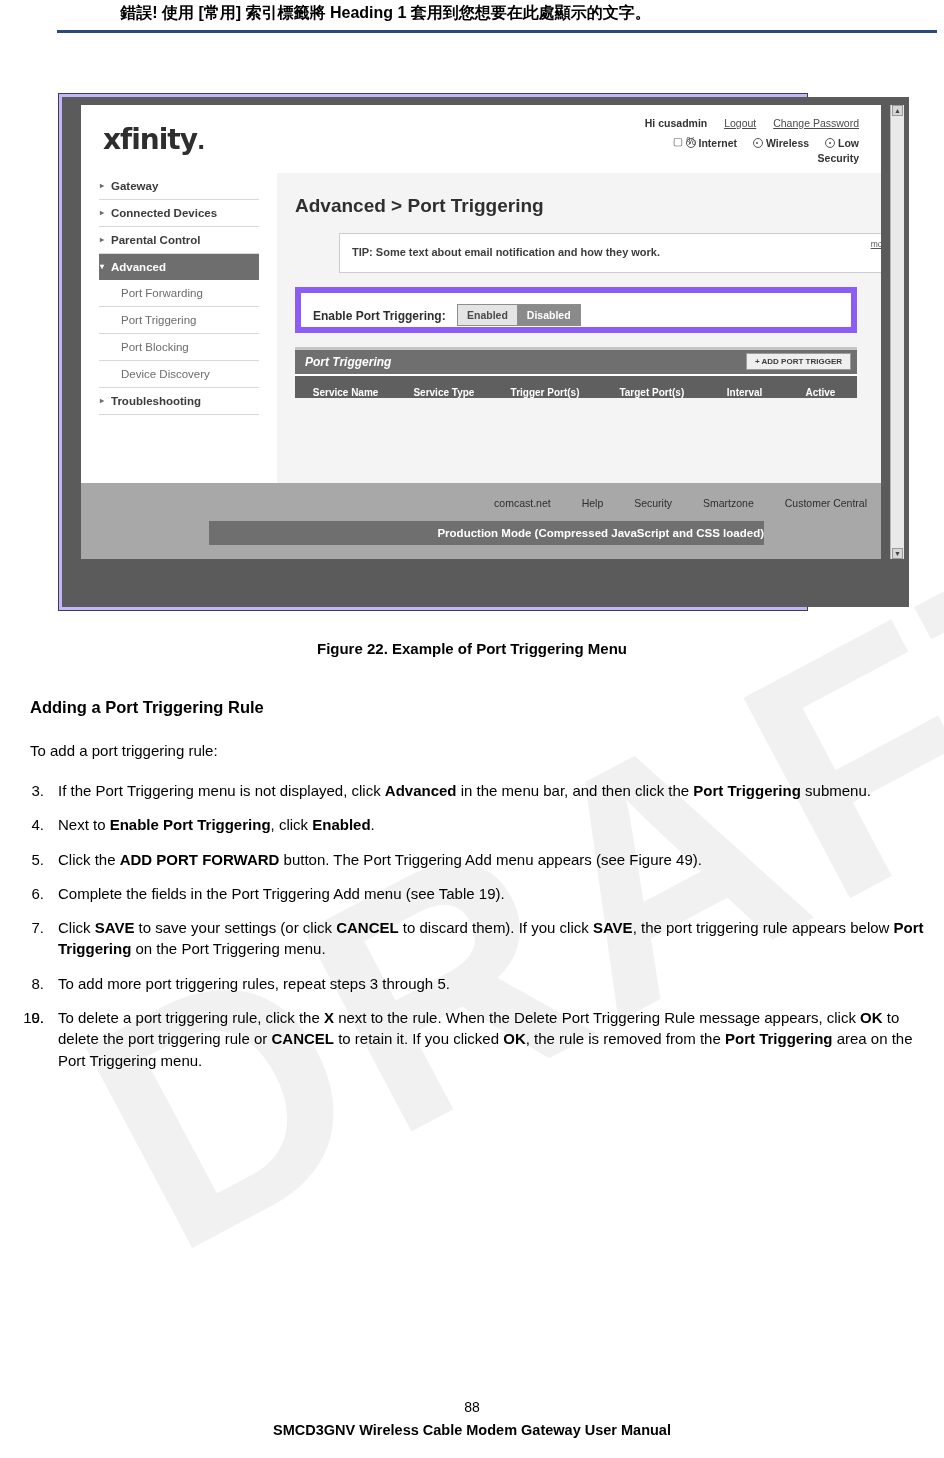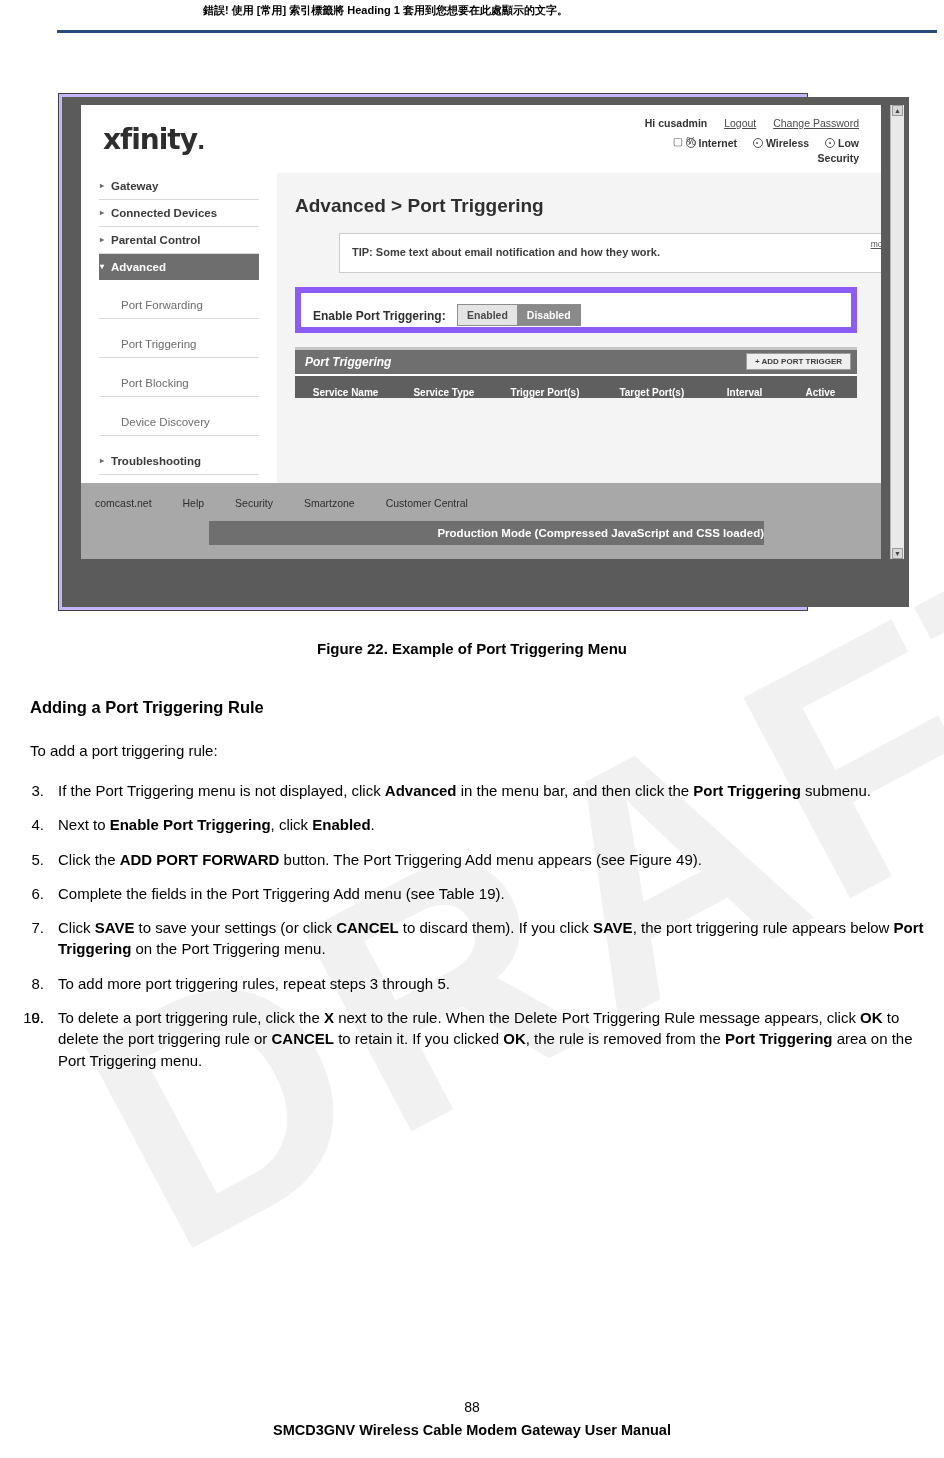--- a/index.html
+++ b/index.html
@@ -22,21 +22,21 @@
     top: 0; left: 0;
     width: 944px;
     height: 36px;
   }
   .doc-header-text {
     position: absolute;
     top: 3px;
     left: 0;
     width: 771px;
     text-align: center;
-    font-size: 11px;
+    font-size: 16px;
     font-weight: bold;
     color: #000;
     white-space: nowrap;
   }
   .doc-header-rule {
     position: absolute;
     top: 30px;
     left: 57px;
     width: 880px;
     height: 3px;
@@ -237,21 +237,21 @@
   }
   .xf-sidebar .nav-item.active {
     background: #6e6e6e;
     color: #ffffff;
     margin: 0 18px;
     border-bottom: none;
   }
   .xf-sidebar .nav-item.active .caret { color: #fff; }
   .xf-sidebar .sub-item {
     position: relative;
-    margin: 12px 18px;
+    margin: 0 18px;
     padding: 7px 0 7px 22px;
     font-size: 11.5px;
     color: #6c6c6c;
     border-bottom: 1px solid #d9d9d9;
     white-space: nowrap;
   }
 
   
   .xf-main {
     position: absolute;
@@ -400,21 +400,21 @@
     bottom: 0;
     left: 0;
     width: 800px;
     height: 76px;
     background: #a8a8a8;
   }
   .xf-footlinks .links {
     position: absolute;
     top: 14px;
     width: 800px;
-    text-align: left;
+    text-align: right;
     font-size: 10.5px;
     color: #2e2e2e;
   }
   .xf-footlinks .links span { margin: 0 14px; }
   .xf-prodmode {
     position: absolute;
     top: 38px;
     left: 128px;
     width: 555px;
     height: 24px;

